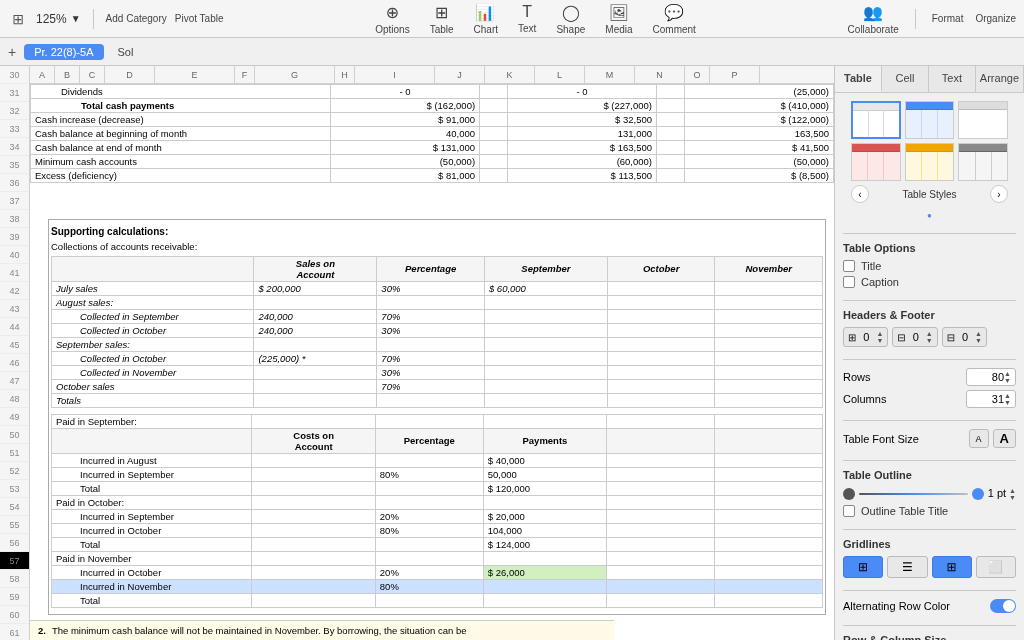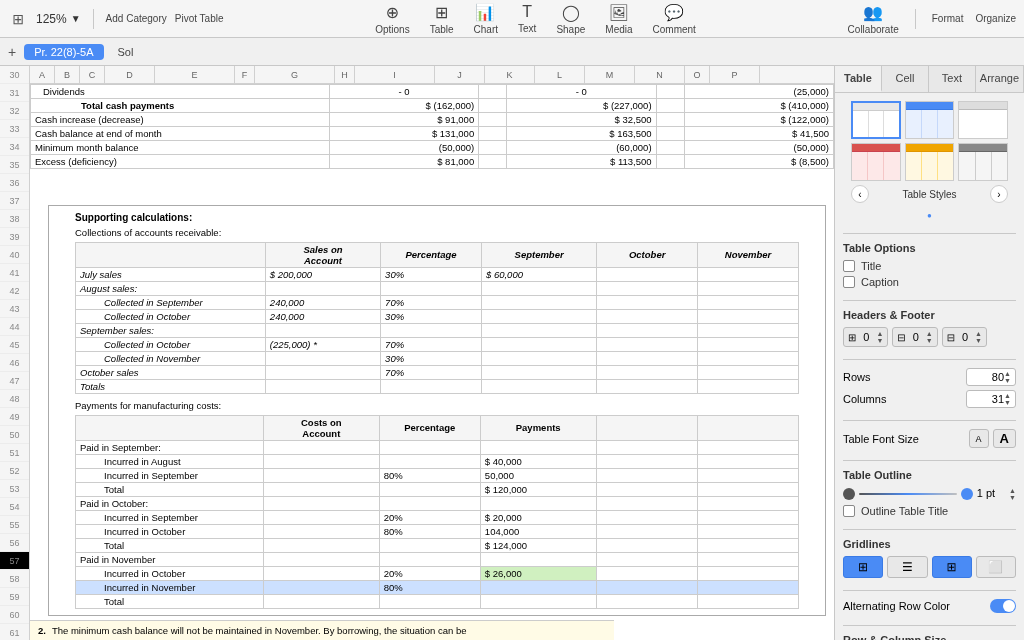--- a/index.html
+++ b/index.html
@@ -199,21 +199,21 @@
     }
     .outline-line {
       flex: 1;
       height: 2px;
       background: linear-gradient(to right, #555, #4a8bf5, #c0c0c0);
       border-radius: 1px;
     }
     .outline-val {
       font-size: 11px;
       display: flex;
-      gap: 14px;
+      gap: 3px;
     }
 
     
     .gridlines-row {
       display: flex;
       gap: 4px;
       margin-bottom: 6px;
     }
     .gridline-btn {
       flex: 1;
@@ -462,21 +462,21 @@
       <div>60</div>
       <div>61</div>
 
     </div>
 
     <div class="sheet-main">
 
       <table class="cash-table" style="margin-left:0;">
         <tbody>
             <tr>
-          <td class="label-cell" style="padding-left:12px;"> <span>Dividends</span></td>
+          <td class="label-cell" style="padding-left:30px;"> <span>Dividends</span></td>
           <td class="num-cell" style="text-align:center;">- 0</td>
           <td style="width:15px;border:1px solid #ccc;"></td>
           <td class="num-cell" style="text-align:center;">- 0</td>
           <td style="width:15px;border:1px solid #ccc;"></td>
           <td class="num-cell">(25,000)</td>
         </tr>
         <tr>
           <td class="label-cell" style="padding-left:50px;font-weight:600;">Total cash payments</td>
           <td class="num-cell">$ (162,000)</td>
           <td style="width:15px;border:1px solid #ccc;"></td>
@@ -486,29 +486,37 @@
         </tr>
         <tr>
           <td class="label-cell">Cash increase (decrease)</td>
           <td class="num-cell">$ 91,000</td>
           <td style="width:15px;border:1px solid #ccc;"></td>
           <td class="num-cell">$ 32,500</td>
           <td style="width:15px;border:1px solid #ccc;"></td>
           <td class="num-cell">$ (122,000)</td>
         </tr>
         <tr>
+          <td class="label-cell">Cash balance at beginning of month</td>
+          <td class="num-cell">40,000</td>
+          <td style="width:15px;border:1px solid #ccc;"></td>
+          <td class="num-cell">131,000</td>
+          <td style="width:15px;border:1px solid #ccc;"></td>
+          <td class="num-cell">163,500</td>
+        </tr>
+        <tr>
           <td class="label-cell">Cash balance at end of month</td>
           <td class="num-cell">$ 131,000</td>
           <td style="width:15px;border:1px solid #ccc;"></td>
           <td class="num-cell">$ 163,500</td>
           <td style="width:15px;border:1px solid #ccc;"></td>
           <td class="num-cell">$ 41,500</td>
         </tr>
         <tr>
-          <td class="label-cell">Minimum month balance</td>
+          <td class="label-cell">Minimum cash accounts</td>
           <td class="num-cell">(50,000)</td>
           <td style="width:15px;border:1px solid #ccc;"></td>
           <td class="num-cell">(60,000)</td>
           <td style="width:15px;border:1px solid #ccc;"></td>
           <td class="num-cell">(50,000)</td>
         </tr>
         <tr>
           <td class="label-cell">Excess (deficiency)</td>
           <td class="num-cell">$ 81,000</td>
           <td style="width:15px;border:1px solid #ccc;"></td>
@@ -518,21 +526,21 @@
         </tr>
         <tr>
               <td colspan="6" style="height:18px;border:none;"></td>
             </tr>
         <tr>
               <td colspan="6" style="height:18px;border:none;"></td>
             </tr>
       </tbody>
         </table>
 
-      <div style="border:1px solid #aaa;margin-left:18px;margin-right:8px;padding:6px 26px;background:white;margin-top:0;">
+      <div style="border:1px solid #aaa;margin-left:18px;margin-right:8px;padding:6px 2px;background:white;margin-top:0;">
         <div style="font-weight:700;font-size:10px;margin-bottom:4px;">Supporting calculations:</div>
         <div style="font-size:9.5px;margin-bottom:4px;">Collections of accounts receivable:</div>
 
         <table class="inner-table" style="margin-bottom:6px;font-style:italic;">
           <tbody>
               <tr>
             <th style="width:130px;text-align:left;"></th>
             <th style="width:80px;">Sales on<br>Account</th>
             <th style="width:70px;">Percentage</th>
             <th style="width:80px;margin-left:26px;">September</th>
@@ -607,38 +615,37 @@
             <td>Totals</td>
             <td></td>
             <td></td>
             <td></td>
             <td></td>
             <td></td>
           </tr>
         </tbody>
           </table>
 
-        <div style="font-size:9.5px;margin-bottom:4px;">Payments for manufacturing costs:</div>
         <table class="inner-table">
           <tbody>
               <tr>
+            <td>Paid in September:</td>
+            <td></td>
+            <td></td>
+            <td></td>
+            <td></td>
+            <td></td>
+          </tr>
+          <tr>
             <th style="width:130px;text-align:left;"></th>
             <th style="width:80px;">Costs on<br>Account</th>
             <th style="width:70px;">Percentage</th>
             <th style="width:80px;">Payments</th>
             <th style="width:70px;"></th>
             <th style="width:70px;"></th>
-          </tr>
-          <tr>
-            <td>Paid in September:</td>
-            <td></td>
-            <td></td>
-            <td></td>
-            <td></td>
-            <td></td>
           </tr>
           <tr>
             <td class="indent2">Incurred in August</td>
             <td></td>
             <td></td>
             <td class="right">$ 40,000</td>
             <td></td>
             <td></td>
           </tr>
           <tr>

